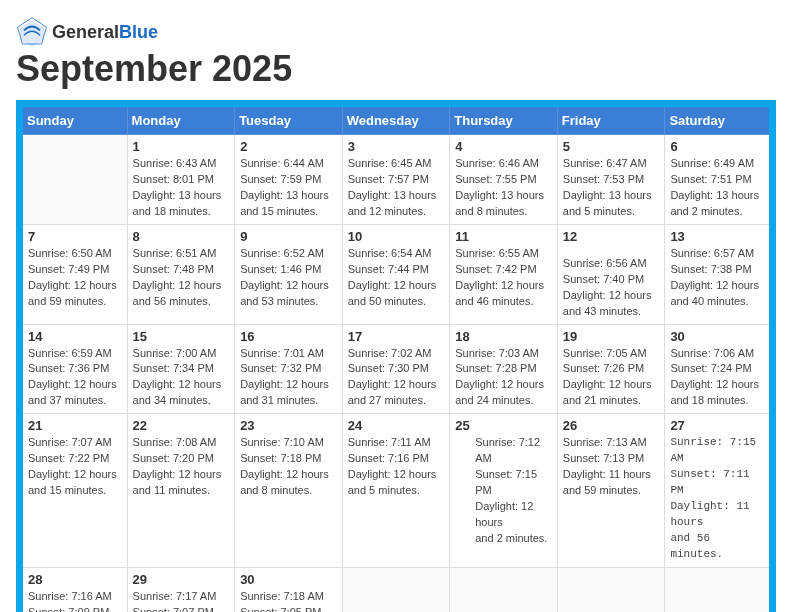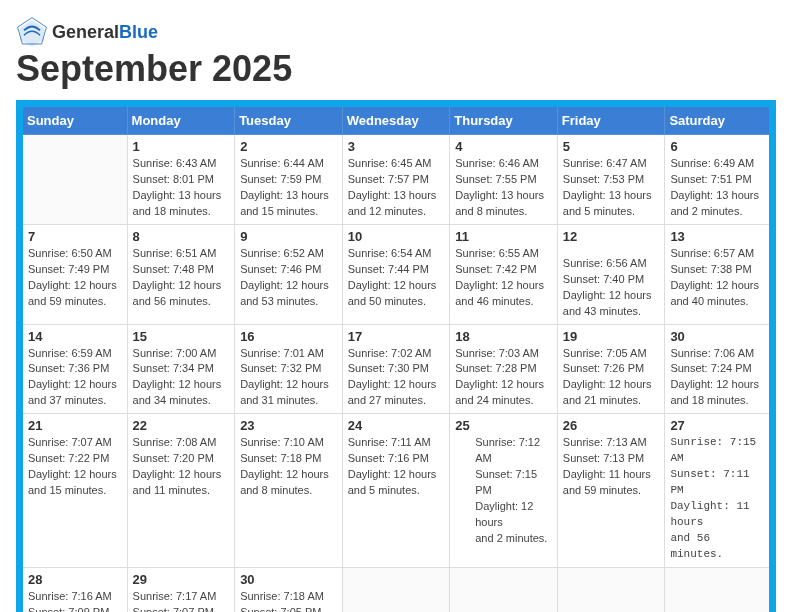--- a/index.html
+++ b/index.html
@@ -154,21 +154,21 @@
         <td>
           <span class="day-number">8</span>
           <div class="day-info" style="white-space: pre-line;">Sunrise: 6:51 AM
 Sunset: 7:48 PM
 Daylight: 12 hours
 and 56 minutes.</div>
         </td>
         <td>
           <span class="day-number">9</span>
           <div class="day-info" style="white-space: pre-line;">Sunrise: 6:52 AM
-Sunset: 7:46 PM
+Sunset: 1:46 PM
 Daylight: 12 hours
 and 53 minutes.</div>
         </td>
         <td>
           <span class="day-number">10</span>
           <div class="day-info" style="white-space: pre-line;">Sunrise: 6:54 AM
 Sunset: 7:44 PM
 Daylight: 12 hours
 and 50 minutes.</div>
         </td>

